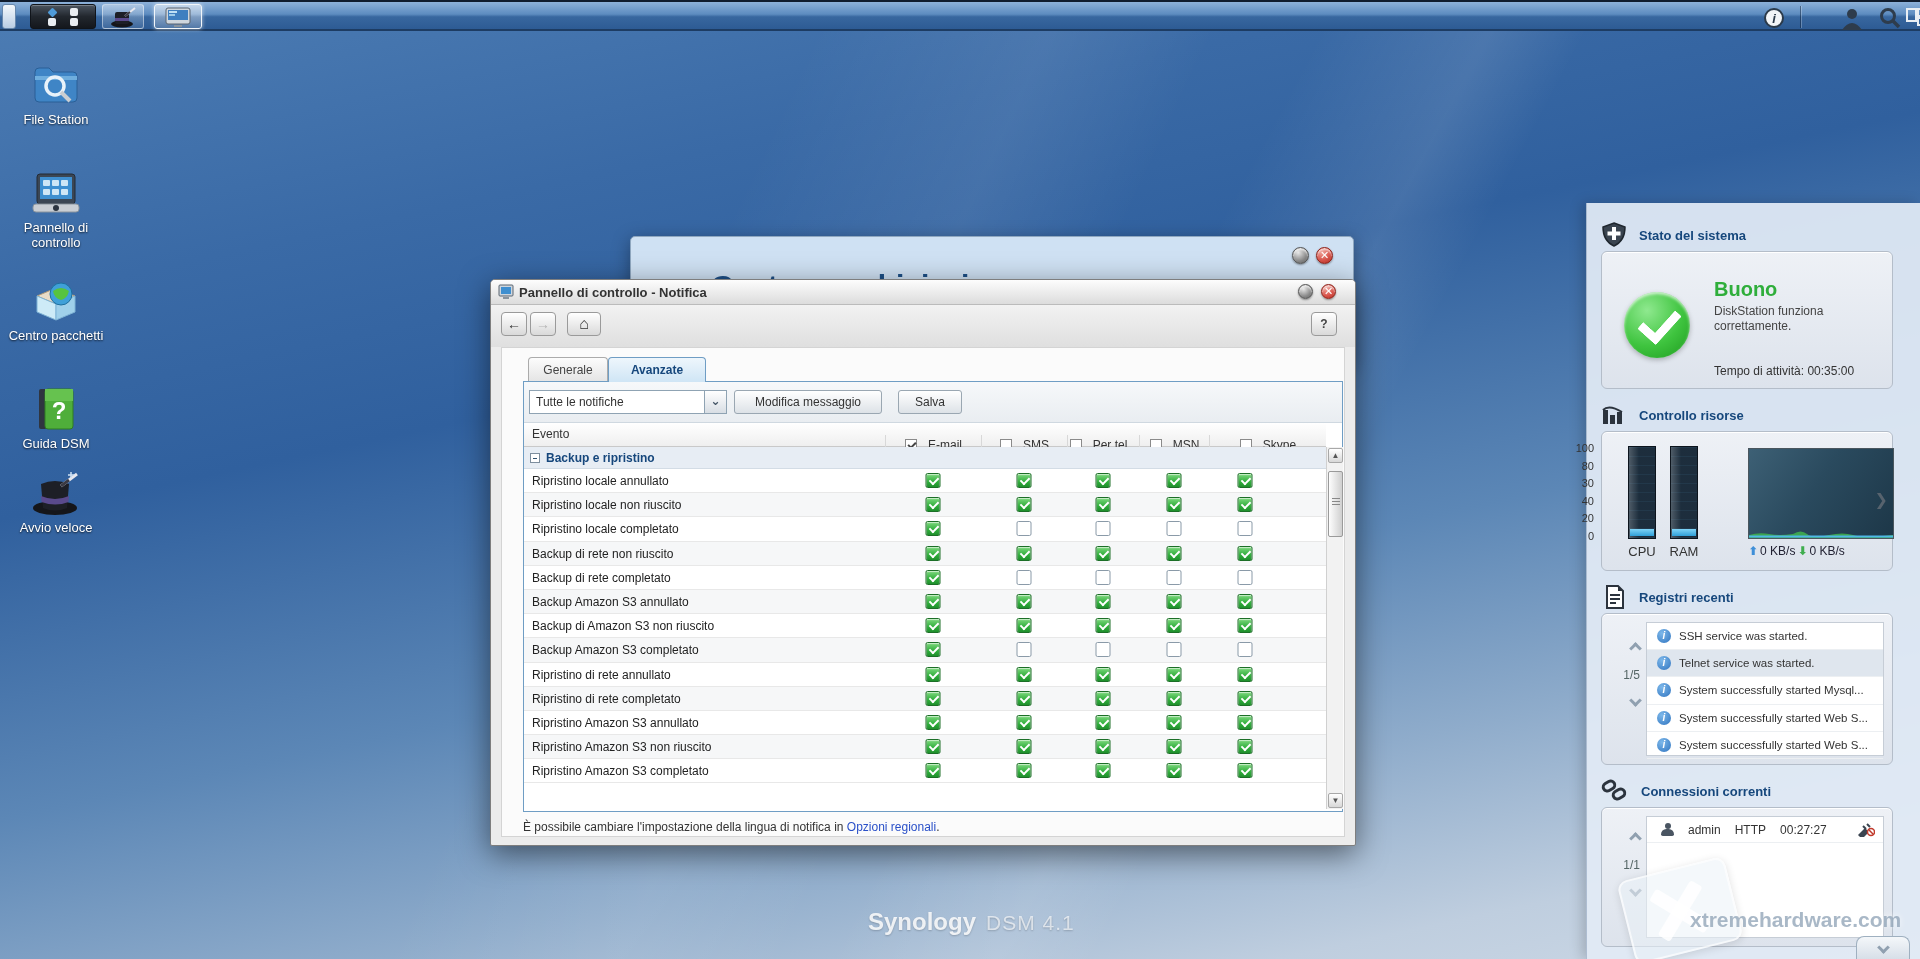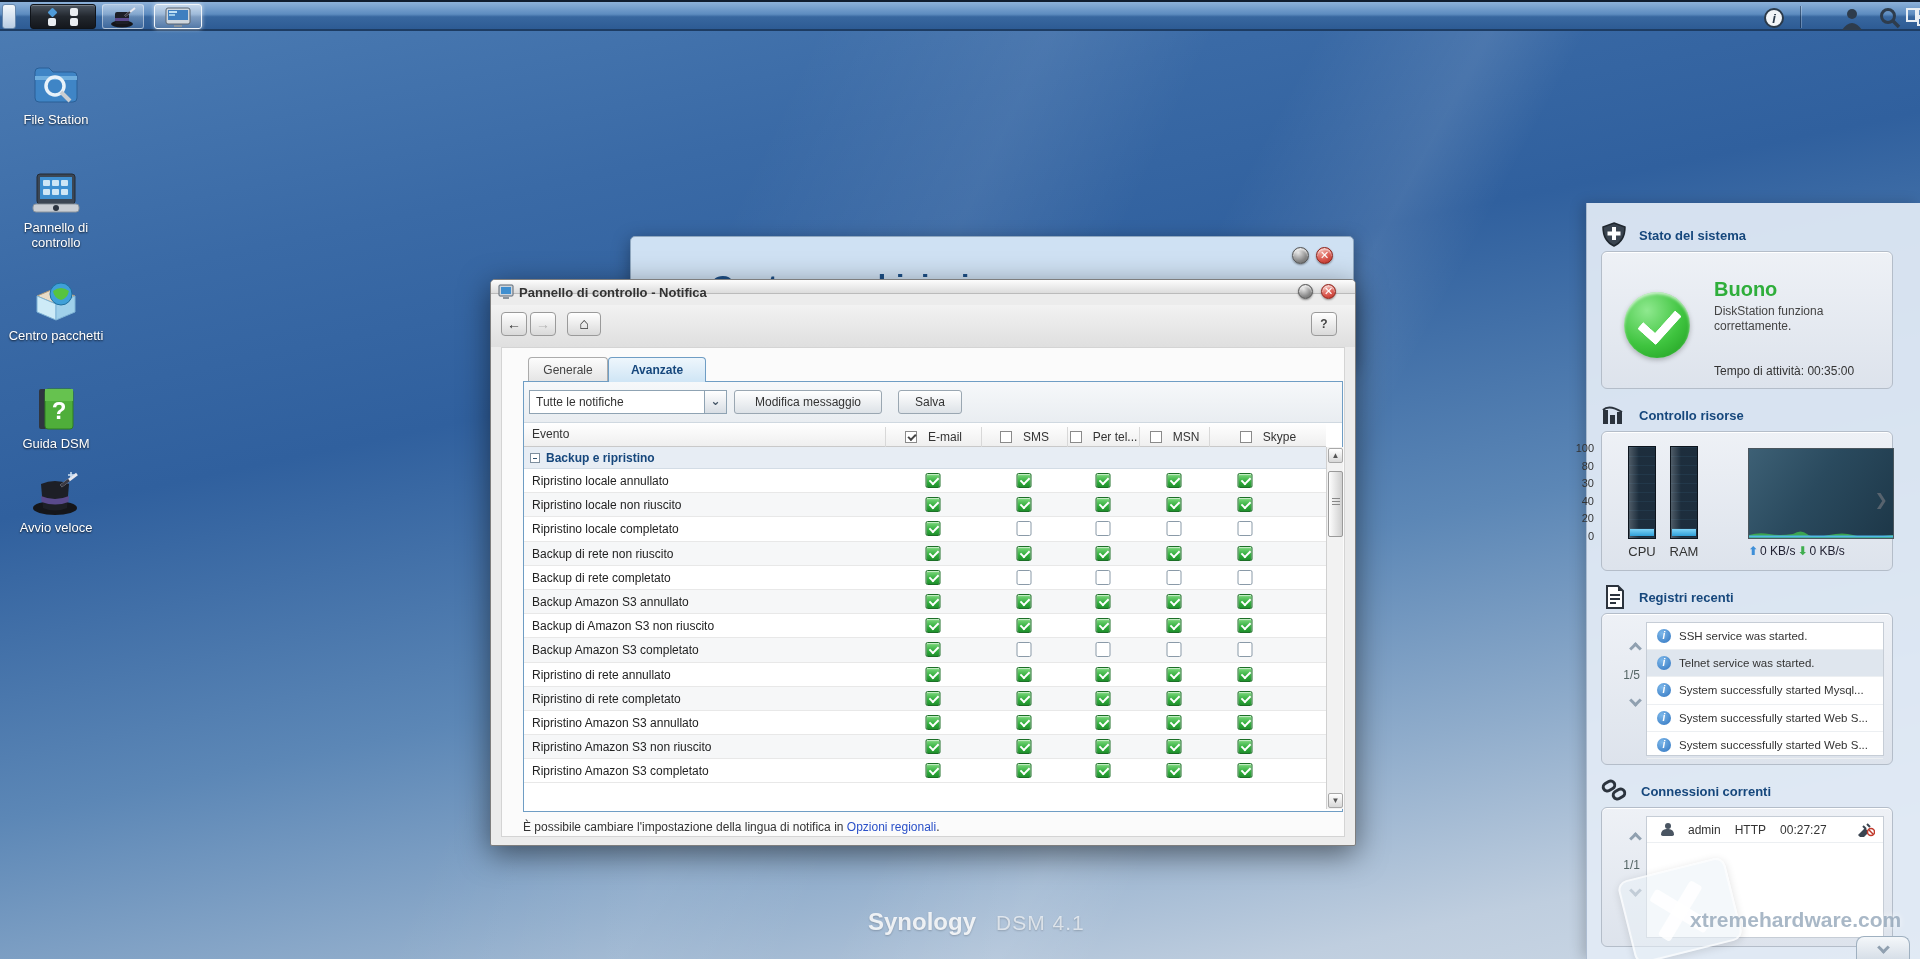--- a/index.html
+++ b/index.html
@@ -41,40 +41,40 @@
   #bg-window h1 { position:absolute; left:80px; top:32px; font-size:30px; color:#1c4f86; font-weight:bold; }
   .sphere { position:absolute; width:17px; height:17px; border-radius:50%; cursor:pointer;
     box-shadow:inset 0 2px 2px rgba(255,255,255,0.7), 0 1px 2px rgba(0,0,0,0.4); }
   .sphere.gray { background:radial-gradient(circle at 35% 30%, #e8e8e8, #8a8a8a 60%, #5f5f5f); border:1px solid #555; }
   .sphere.red { background:radial-gradient(circle at 35% 30%, #f0a49b, #d9534a 55%, #b02b20); border:1px solid #8e1f16; }
   .sphere .x { position:absolute; left:0; top:0; right:0; bottom:0; color:#fff; font-weight:bold; font-size:11px; line-height:15px; text-align:center; }
 
   
   #dialog { left:490px; top:279px; width:866px; height:567px; background:#ececec; border:1px solid #7e7e7e;
     border-radius:5px 5px 2px 2px; box-shadow:0 8px 30px rgba(0,0,0,0.5); }
-  #dlg-titlebar { left:0; top:0; width:100%; height:14px; background:linear-gradient(#fdfdfd,#dcdcdc); border-bottom:1px solid #bbb; border-radius:4px 4px 0 0;text-decoration:underline; }
+  #dlg-titlebar { left:0; top:0; width:100%; height:25px; background:linear-gradient(#fdfdfd,#dcdcdc); border-bottom:1px solid #bbb; border-radius:4px 4px 0 0;text-decoration:underline; }
   #dlg-title { left:28px; top:5px; font-weight:bold; color:#333; font-size:13px; }
   #dlg-toolbar { left:0; top:25px; width:100%; height:42px; background:linear-gradient(#f2f2f2,#dfdfdf); }
   .nav-btn { position:absolute; top:7px; height:24px; background:linear-gradient(#ffffff,#d9d9d9); border:1px solid #9a9a9a; border-radius:4px;
     text-align:center; line-height:22px; font-weight:bold; cursor:pointer; }
   .arrow-glyph { font-size:14px; }
   #dlg-content { left:10px; top:67px; width:844px; height:490px; background:#fbfbfb; border:1px solid #d4d4d4; }
   .tab { position:absolute; top:9px; height:25px; line-height:24px; text-align:center; border:1px solid #9fb6c8; border-bottom:none;
     border-radius:4px 4px 0 0; cursor:pointer; }
   .tab.inactive { background:linear-gradient(#fcfcfc,#e4e4e4); color:#444; border-color:#ababab; }
   .tab.active { background:linear-gradient(#eef6fc,#cfe5f5); color:#16477c; font-weight:bold; border-color:#6f9dc4; z-index:2; }
   #blue-box { left:21px; top:33px; width:820px; height:431px; border:1px solid #6f9dc4; background:#fff; }
   #filter-row { left:0; top:0; width:100%; height:41px; background:linear-gradient(#f6f8fa,#e9edf1); border-bottom:1px solid #cfd8e0; }
   #filter-select { position:absolute; left:5px; top:8px; width:198px; height:24px; background:#fff; border:1px solid #8fa3b3; cursor:pointer; }
   #filter-select .val { position:absolute; left:6px; top:4px; }
   #filter-select .dd-btn { position:absolute; right:0; top:0; width:22px; height:22px; background:linear-gradient(#fff,#d8dee4); border-left:1px solid #8fa3b3; text-align:center; line-height:20px; color:#456; font-weight:bold; }
   .bar-btn { position:absolute; top:8px; height:24px; background:linear-gradient(#ffffff,#dde2e7); border:1px solid #9aa7b2; border-radius:3px; text-align:center; line-height:22px; cursor:pointer; }
   #table-header { left:0; top:41px; width:802px; height:24px; background:linear-gradient(#ffffff,#efefef); border-bottom:1px solid #c9c9c9; }
   #evento-h { position:absolute; left:8px; top:4px; color:#333; }
-  .col-h { position:absolute; top:4px; height:20px; border-left:1px solid #d8d8d8; display:flex; align-items:center; justify-content:center; gap:11px; cursor:pointer; }
+  .col-h { position:absolute; top:12px; height:20px; border-left:1px solid #d8d8d8; display:flex; align-items:center; justify-content:center; gap:11px; cursor:pointer; }
   .cb-s { width:12px; height:12px; background:#fff; border:1px solid #8a8a8a; position:relative; }
   .cb-s.checked::after { content:""; position:absolute; left:2px; top:2px; width:6px; height:3px; border-left:2px solid #444; border-bottom:2px solid #444; transform:rotate(-45deg); }
   #group-row { left:0; top:65px; width:802px; height:22px; background:#e7edf4; border-bottom:1px solid #d3dce5; }
   #group-toggle { position:absolute; left:6px; top:6px; width:10px; height:10px; background:#fff; border:1px solid #7d8e9e; cursor:pointer; }
   #group-toggle::after { content:""; position:absolute; left:2px; top:4px; width:4px; height:1px; background:#33536f; }
   #group-label { position:absolute; left:22px; top:4px; font-weight:bold; color:#16477c; }
   #table-rows { left:0; top:87px; width:802px; height:340px; }
   .t-row { position:relative; width:100%; height:24.2px; border-bottom:1px solid #e8e8e8; cursor:default; }
   .t-row:nth-child(even) { background:#f6f7f8; }
   .t-row .ev { position:absolute; left:8px; top:5px; color:#222; }
@@ -126,21 +126,21 @@
   .user-sil { width:13px; height:13px; position:relative; }
   .user-sil::before { content:""; position:absolute; left:3.5px; top:0; width:6px; height:6px; border-radius:50%; background:#4a5562; }
   .user-sil::after { content:""; position:absolute; left:0; top:6px; width:13px; height:7px; border-radius:6px 6px 2px 2px; background:#4a5562; }
   #disconnect { margin-left:auto; margin-right:8px; position:relative; width:18px; height:14px; cursor:pointer; }
   #collapse-tab { left:1856px; top:936px; width:54px; height:23px; background:linear-gradient(#f4f7fa,#d7dfe8); border:1px solid #9fb0c0; border-bottom:none; border-radius:8px 8px 0 0; text-align:center; cursor:pointer; }
   #collapse-tab .chev { margin-top:6px; }
 
   
   #syno-logo { left:868px; top:908px; color:rgba(255,255,255,0.85); font-size:24px; text-shadow:0 1px 2px rgba(0,0,0,0.2); }
   #syno-logo .strong { font-weight:bold; }
-  #syno-logo .ver { font-size:21px; color:rgba(255,255,255,0.65); margin-left:20px; letter-spacing:1px; }
+  #syno-logo .ver { font-size:21px; color:rgba(255,255,255,0.65); margin-left:10px; letter-spacing:1px; }
   #watermark { left:1690px; top:908px; color:rgba(140,160,180,0.75); font-size:21px; font-weight:bold; text-shadow:0 0 6px rgba(255,255,255,0.8); }
   #wm-tile { left:1625px; top:868px; width:110px; height:85px; background:rgba(235,242,248,0.55); border:2px solid rgba(255,255,255,0.65); border-radius:10px; transform:rotate(-14deg); box-shadow:0 2px 8px rgba(0,0,0,0.12); }
   #wm-tile::before, #wm-tile::after { content:""; position:absolute; left:50%; top:50%; width:64px; height:14px; background:rgba(255,255,255,0.85); border-radius:3px; }
   #wm-tile::before { transform:translate(-50%,-50%) rotate(45deg); }
   #wm-tile::after { transform:translate(-50%,-50%) rotate(-45deg); }
 </style>
 </head>
 <body>
 
 <div id="taskbar" class="abs">

